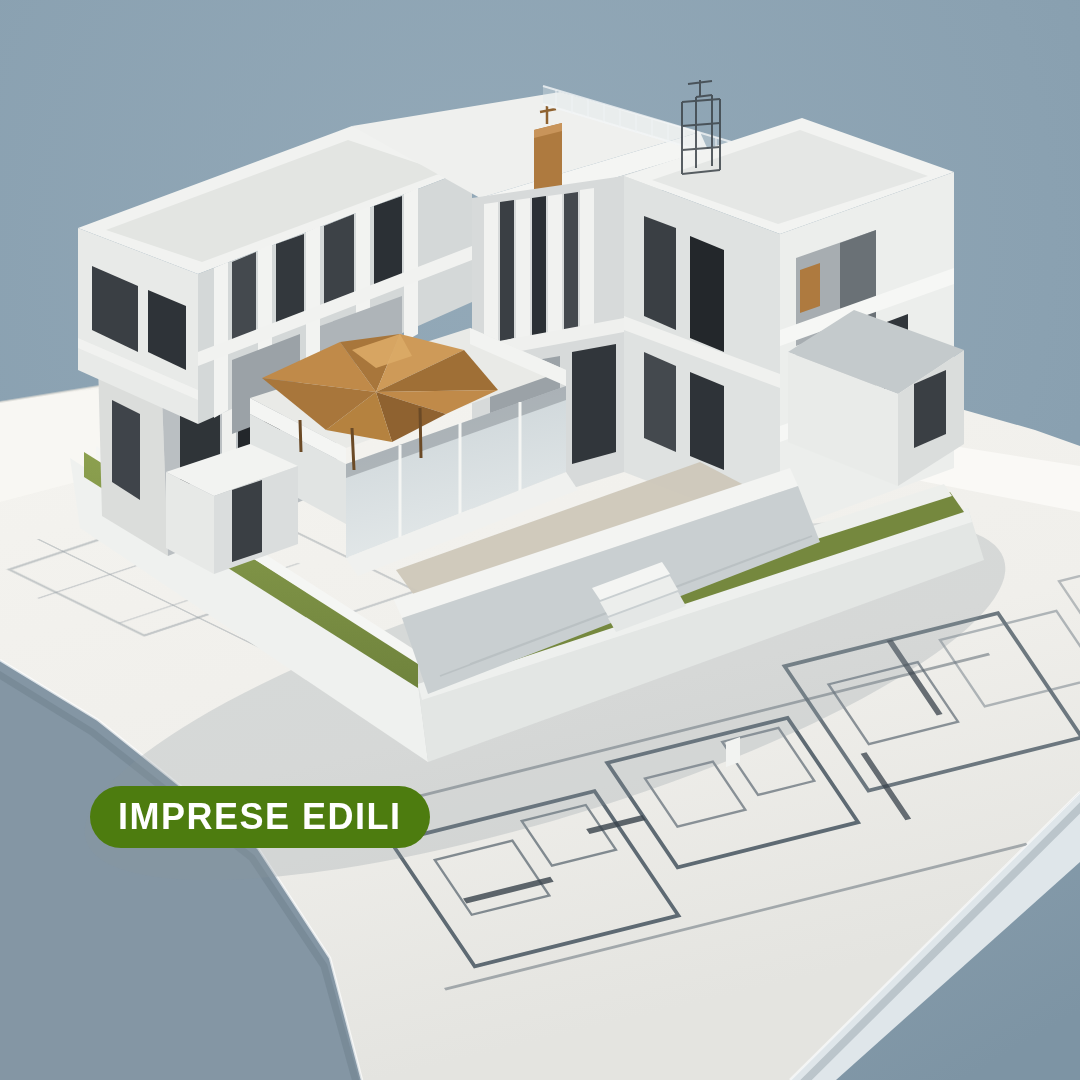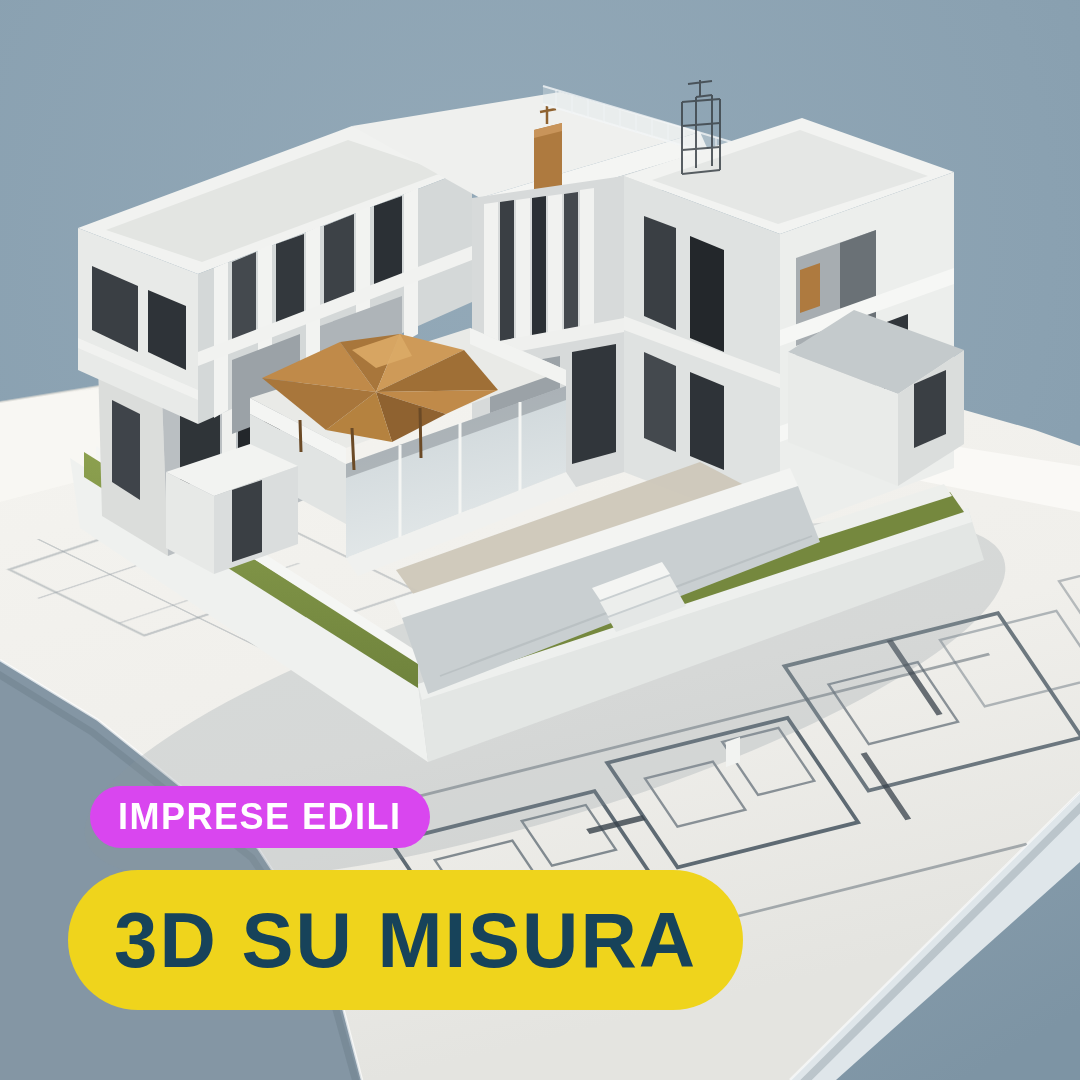--- a/index.html
+++ b/index.html
@@ -248,20 +248,17 @@
       </g>
 
       <g>
         <polygon points="592,588 662,562 670,574 600,600" fill="#F4F5F3"></polygon>
         <polygon points="600,602 670,576 678,590 608,616" fill="#ECEEEC"></polygon>
         <polygon points="608,618 678,592 686,606 616,632" fill="#E4E7E6"></polygon>
       </g>
     </g>
   </svg>
 
-  <div class="badge badge-pink" style="background: #d946ef; color: rgb(255, 255, 255);">
+  <div class="badge badge-pink" style="background: #4d7c0f; color: rgb(255, 255, 255);">
     <span>IMPRESE EDILI</span>
   </div>
-  <div class="badge badge-yellow" style="background: rgb(239, 212, 28); color: rgb(23, 67, 90);">
-    <span>3D SU MISURA</span>
-  </div>
 
 </div>
 
 </body></html>

